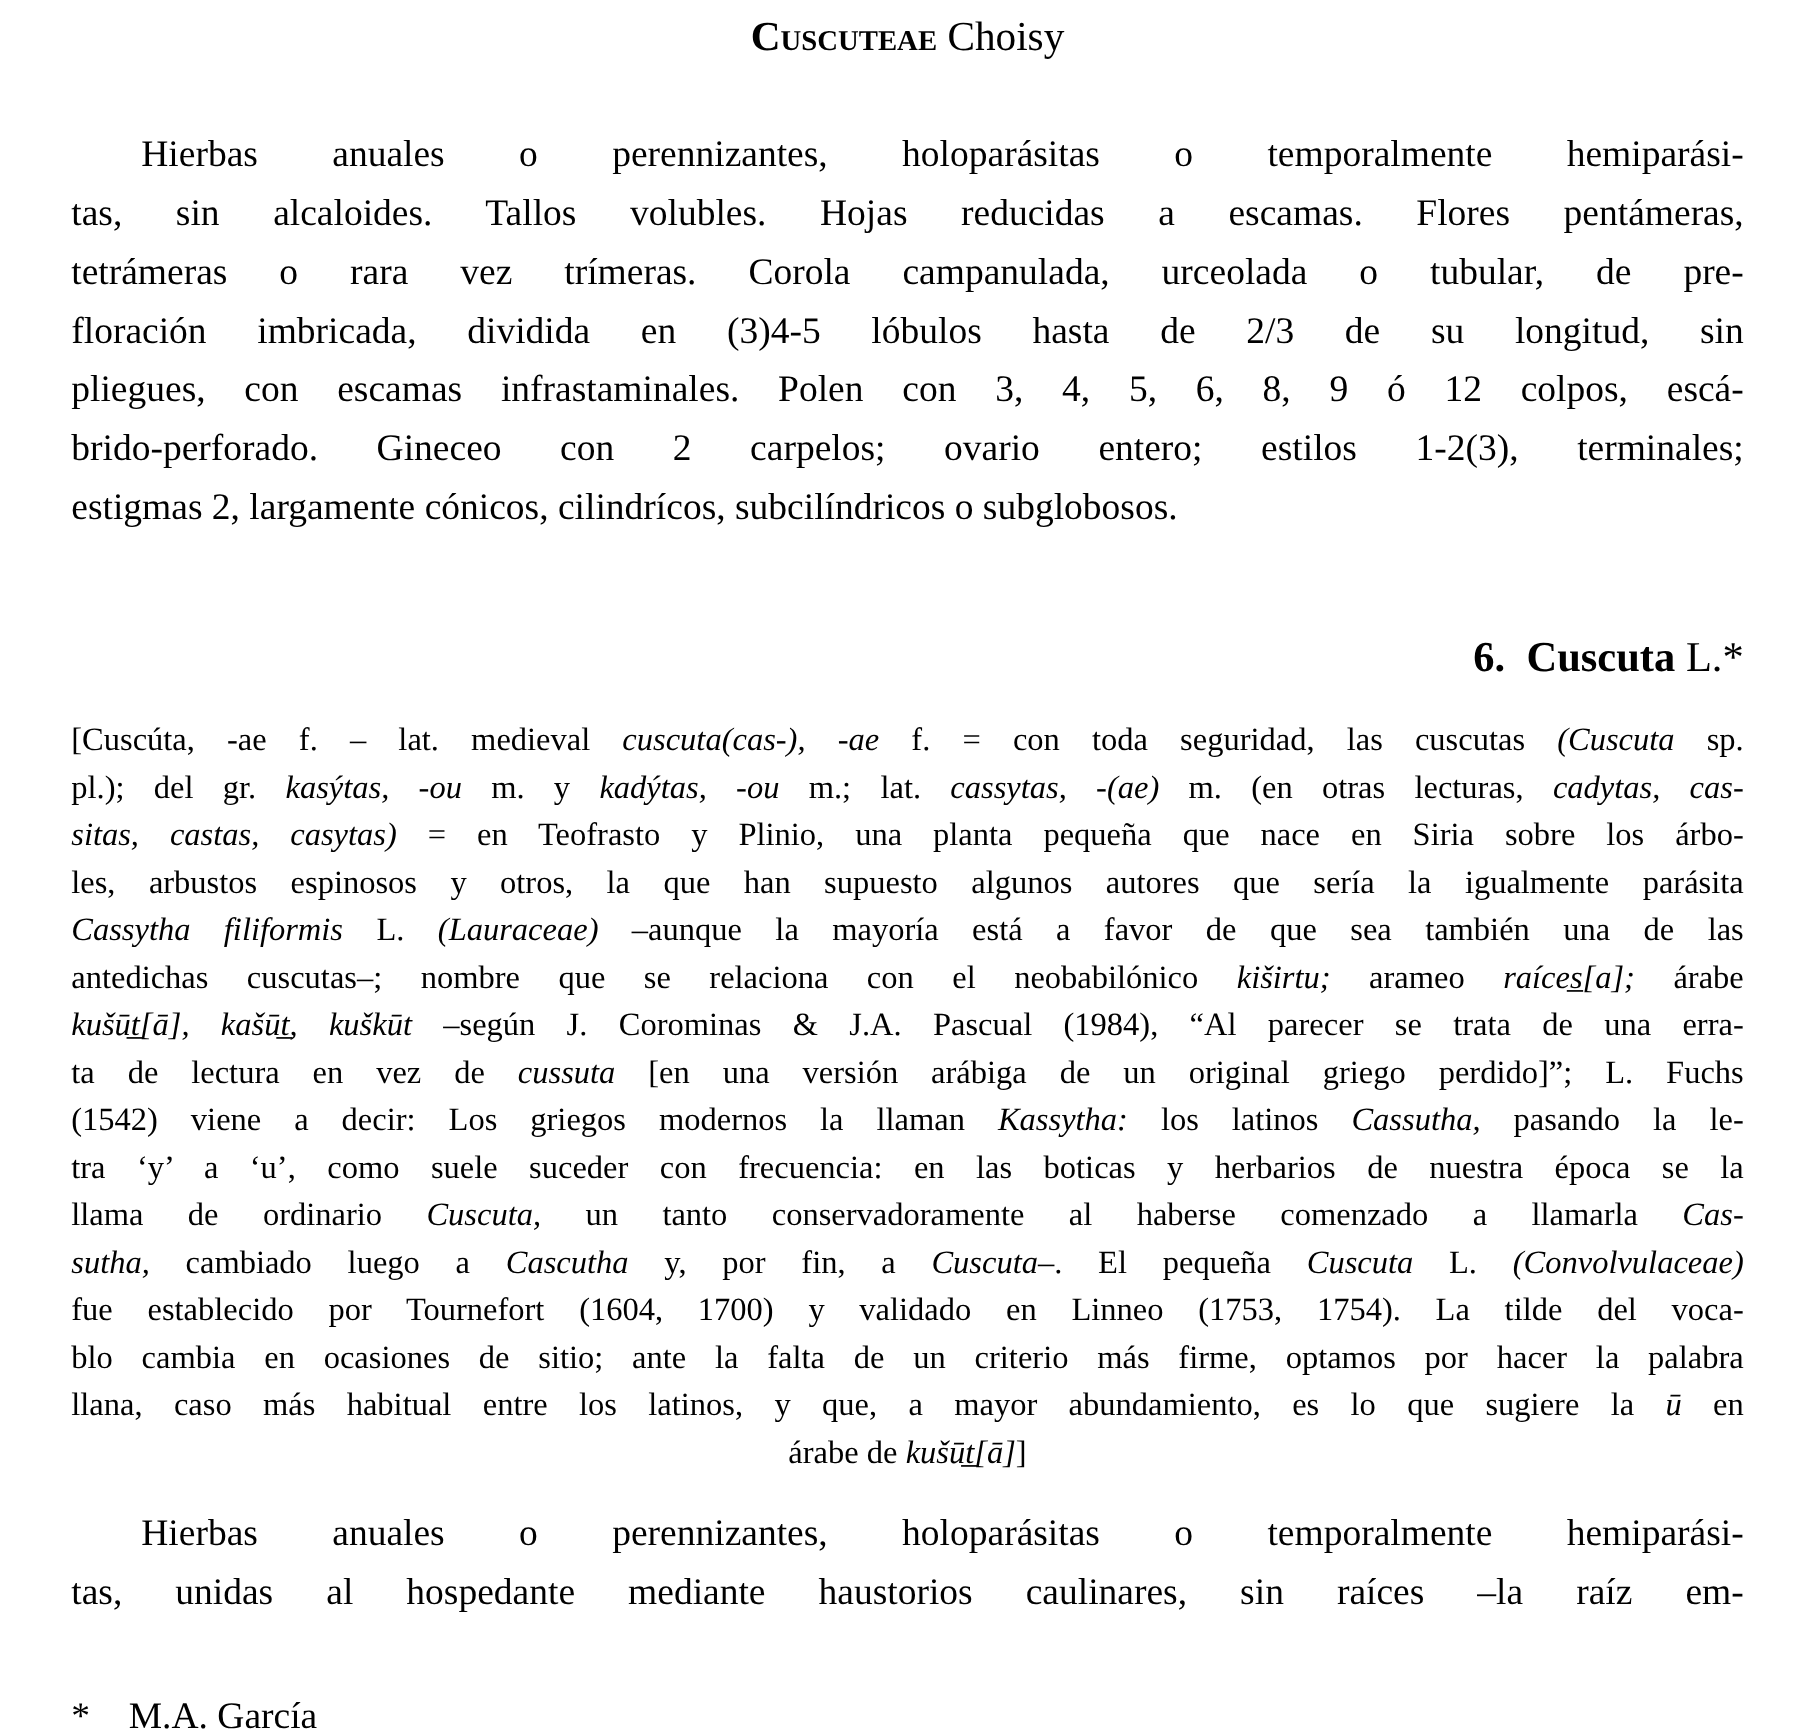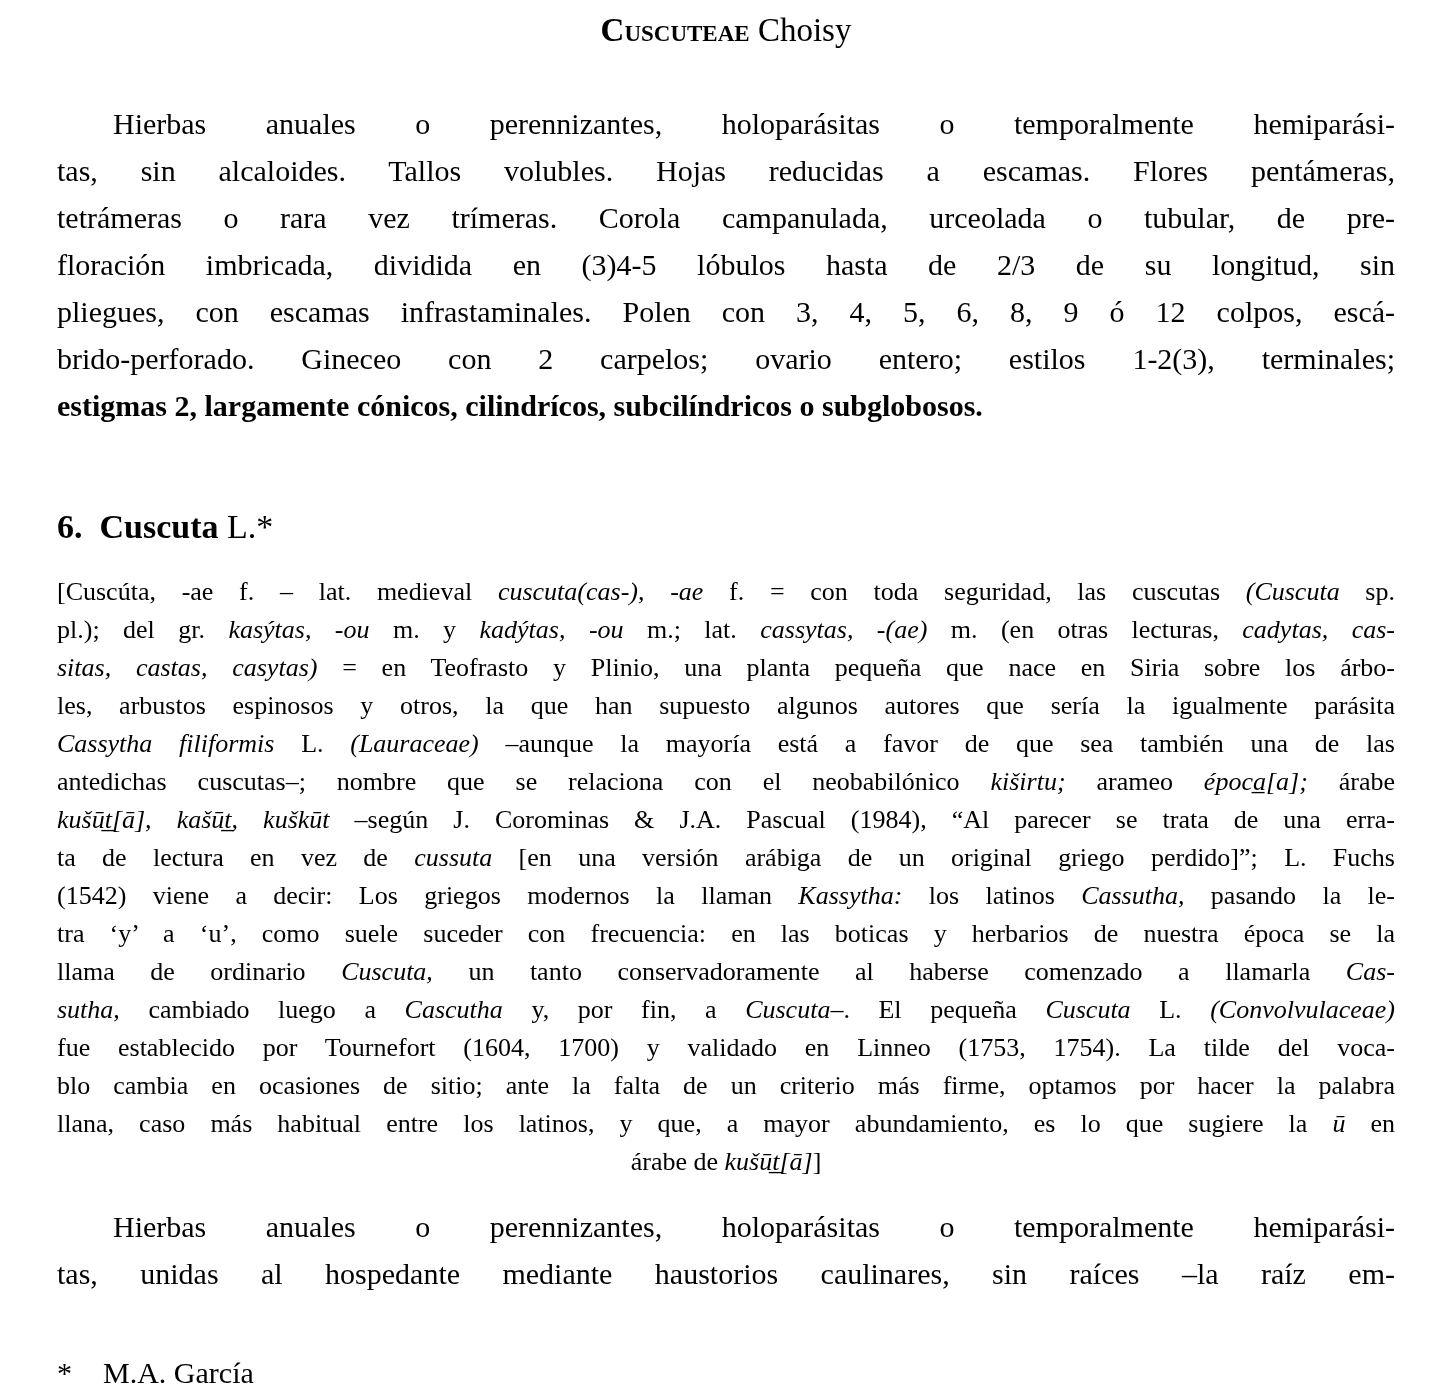--- a/index.html
+++ b/index.html
@@ -27,26 +27,26 @@
     margin-top: 50px;
     font-size: 30px;
     line-height: 47px;
   }
 
   .line {
     text-align: justify;
     text-align-last: justify;
   }
   .line.indent { padding-left: 56px; }
-  .line.lastline { text-align-last: left; font-weight: bold; }
+  .line.lastline { text-align-last: left; }
   .line.centerline { text-align: center; text-align-last: center; }
 
   .genus-heading {
     margin-top: 76px;
-    text-align: left;
+    text-align: right;
     font-size: 34px;
     line-height: 44px;
   }
 
   .etymology {
     margin-top: 24px;
     font-size: 26px;
     line-height: 38px;
   }
 
@@ -81,21 +81,21 @@
     </div>
 
   <div class="genus-heading"><span class="bd">6.&nbsp; Cuscuta</span><span> L.*</span></div>
 
   <div class="etymology">
       <div class="line"><span>[Cuscúta, -ae f. – lat. medieval </span><span class="it">cuscuta(cas-), -ae</span><span> f. = con toda seguridad, las cuscutas </span><span class="it">(Cuscuta</span><span> sp.</span></div>
       <div class="line"><span>pl.); del gr. </span><span class="it">kasýtas, -ou</span><span> m. y </span><span class="it">kadýtas, -ou</span><span> m.; lat. </span><span class="it">cassytas, -(ae)</span><span> m. (en otras lecturas, </span><span class="it">cadytas, cas-</span></div>
       <div class="line"><span class="it">sitas, castas, casytas)</span><span> = en Teofrasto y Plinio, una planta pequeña que nace en Siria sobre los árbo-</span></div>
       <div class="line"><span>les, arbustos espinosos y otros, la que han supuesto algunos autores que sería la igualmente parásita</span></div>
       <div class="line"><span class="it">Cassytha filiformis</span><span> L. </span><span class="it">(Lauraceae)</span><span> –aunque la mayoría está a favor de que sea también una de las</span></div>
-      <div class="line"><span>antedichas cuscutas–; nombre que se relaciona con el neobabilónico </span><span class="it">kiširtu;</span><span> arameo </span><span class="it">época̲[a];</span><span> árabe</span></div>
+      <div class="line"><span>antedichas cuscutas–; nombre que se relaciona con el neobabilónico </span><span class="it">kiširtu;</span><span> arameo </span><span class="it">raíces̲[a];</span><span> árabe</span></div>
       <div class="line"><span class="it">kušūt̲[ā], kašūt̲, kuškūt</span><span> –según J. Corominas &amp; J.A. Pascual (1984), “Al parecer se trata de una erra-</span></div>
       <div class="line"><span>ta de lectura en vez de </span><span class="it">cussuta</span><span> [en una versión arábiga de un original griego perdido]”; L. Fuchs</span></div>
       <div class="line"><span>(1542) viene a decir: Los griegos modernos la llaman </span><span class="it">Kassytha:</span><span> los latinos </span><span class="it">Cassutha,</span><span> pasando la le-</span></div>
       <div class="line"><span>tra ‘y’ a ‘u’, como suele suceder con frecuencia: en las boticas y herbarios de nuestra época se la</span></div>
       <div class="line"><span>llama de ordinario </span><span class="it">Cuscuta,</span><span> un tanto conservadoramente al haberse comenzado a llamarla </span><span class="it">Cas-</span></div>
       <div class="line"><span class="it">sutha,</span><span> cambiado luego a </span><span class="it">Cascutha</span><span> y, por fin, a </span><span class="it">Cuscuta–</span><span>. El pequeña </span><span class="it">Cuscuta</span><span> L. </span><span class="it">(Convolvulaceae)</span></div>
       <div class="line"><span>fue establecido por Tournefort (1604, 1700) y validado en Linneo (1753, 1754). La tilde del voca-</span></div>
       <div class="line"><span>blo cambia en ocasiones de sitio; ante la falta de un criterio más firme, optamos por hacer la palabra</span></div>
       <div class="line"><span>llana, caso más habitual entre los latinos, y que, a mayor abundamiento, es lo que sugiere la </span><span class="it">ū</span><span> en</span></div>
       <div class="line centerline"><span>árabe de </span><span class="it">kušūt̲[ā]</span><span>]</span></div>

